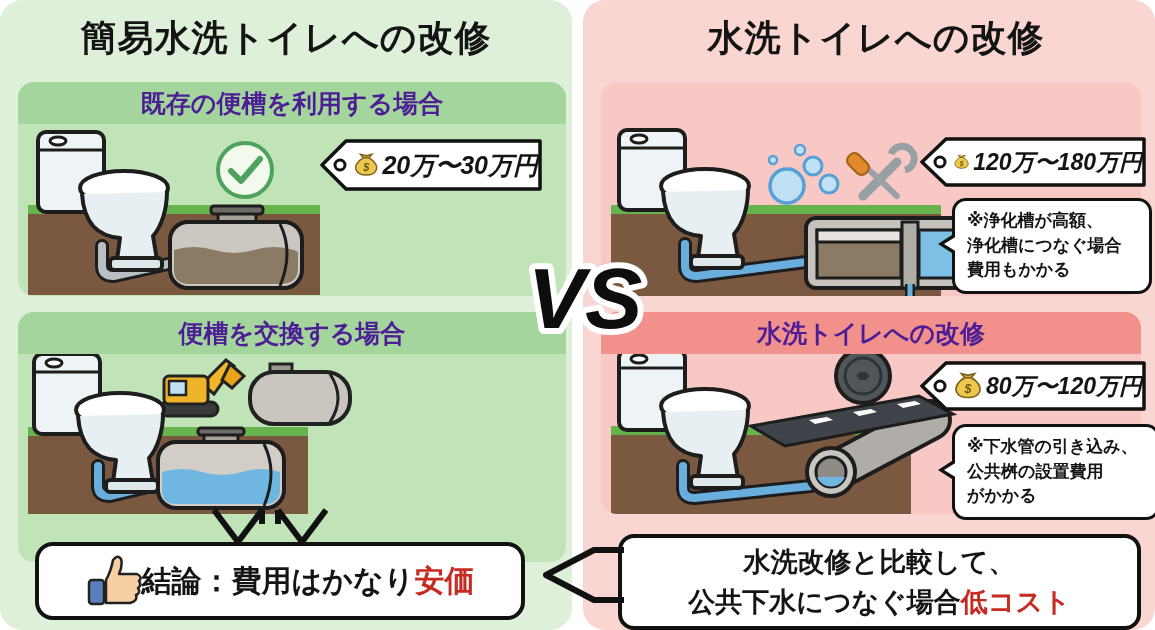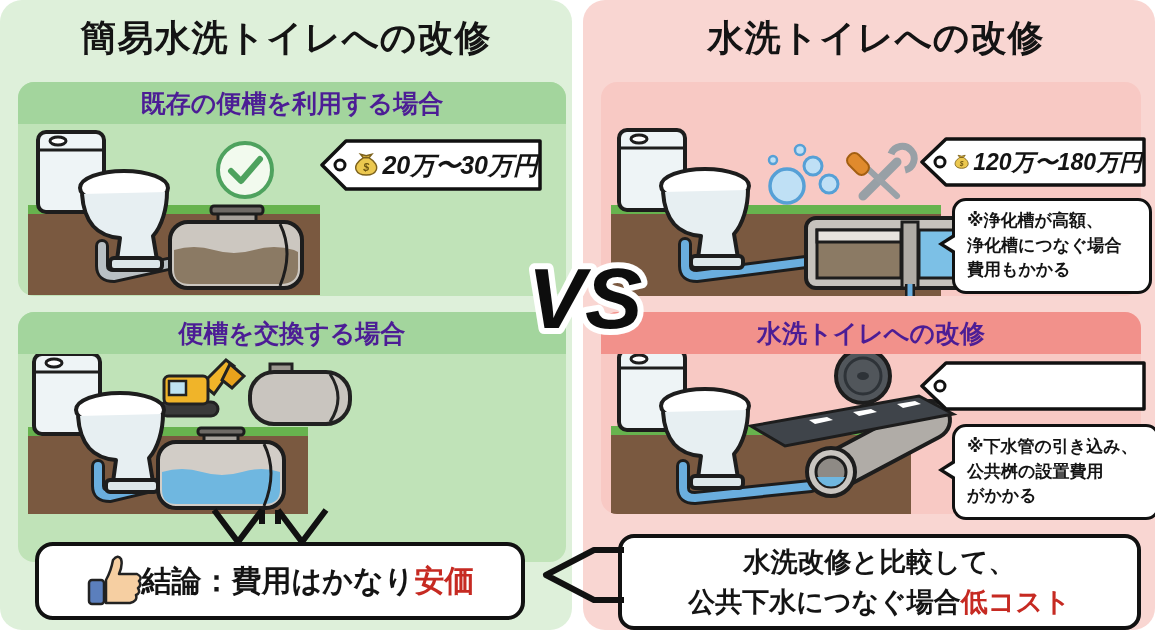--- a/index.html
+++ b/index.html
@@ -225,20 +225,26 @@
         </svg>
       <span>120万〜180万円</span>
     </span>
   </div>
 
   <div class="tag" style="left:920px;top:360px;width:228px;height:52px;">
     <svg class="tag-bg" width="228" height="52" viewBox="0 0 228 52">
       <polygon points="2,26 26,3 224,3 224,49 26,49" fill="#fff" stroke="#111" stroke-width="3.5" stroke-linejoin="round"></polygon>
       <circle cx="20" cy="26" r="5" fill="#fff" stroke="#111" stroke-width="3"></circle>
     </svg>
+    <span class="tag-content" style="font-size:23px;">
+      <svg width="32" height="32" viewBox="0 0 34 34">
+          <use href="#moneybag"></use>
+        </svg>
+      <span>80万〜120万円</span>
+    </span>
   </div>
 
   <div class="note" style="left:952px;top:198px;width:172px;">※浄化槽が高額、
 浄化槽につなぐ場合
 費用もかかる</div>
   <div class="note" style="left:952px;top:424px;width:180px;">※下水管の引き込み、
 公共桝の設置費用
 がかかる</div>
 
   <svg class="down-arrows" width="120" height="50" viewBox="0 0 120 50">

